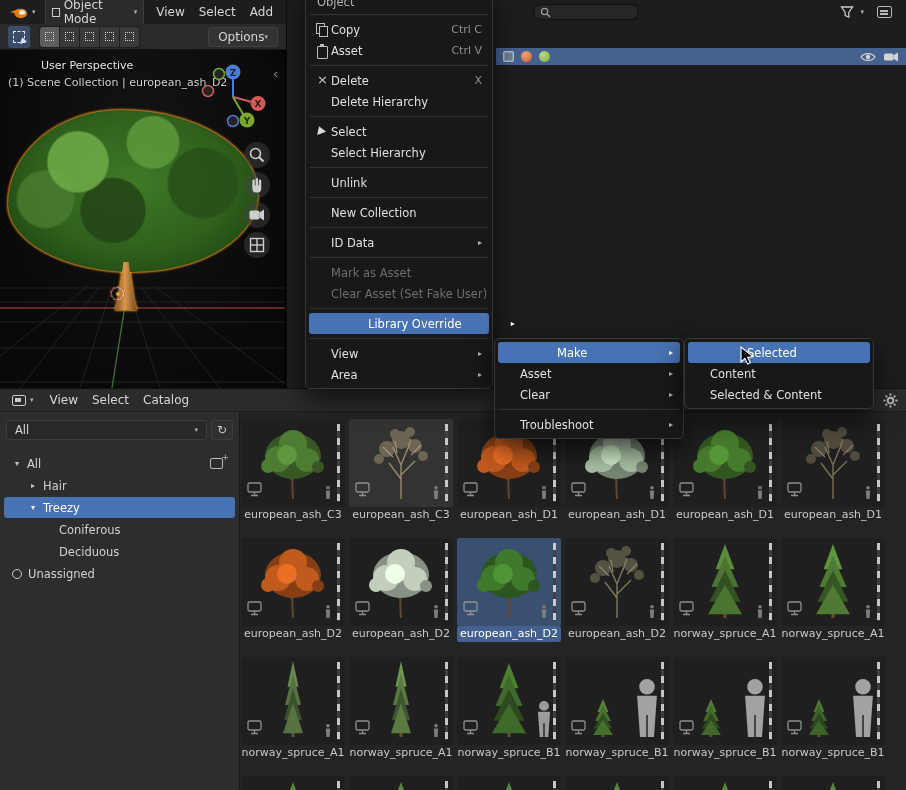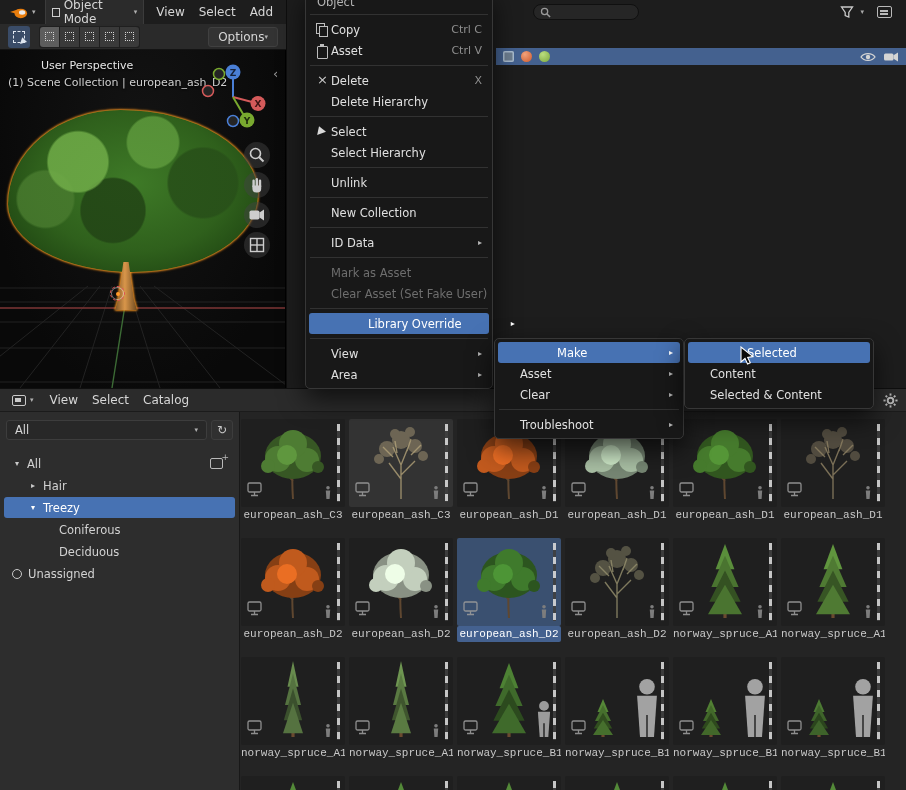--- a/index.html
+++ b/index.html
@@ -84,21 +84,21 @@
   .catrow{height:21px;display:flex;align-items:center;gap:5px;font-size:11.5px;color:#d2d2d2;margin:1px 4px;border-radius:3px;padding-right:2px;}
   .catrow.sel{background:#4772b3;color:#fff;}
   .caret{font-size:8px;color:#c9c9c9;width:10px;text-align:center;flex:none;}
   .catrow.sel .caret{color:#fff;}
   .caret-gap{width:10px;flex:none;}
   .newcat{margin-left:auto;margin-right:10px;width:13px;height:11px;border:1.2px solid #b9b9b9;border-radius:2px;position:relative;flex:none;}
   .newcat::after{content:"+";position:absolute;right:-7px;top:-7px;font-size:9px;color:#b9b9b9;}
   .ua-icon{width:10px;height:10px;border:1.2px solid #c9c9c9;border-radius:50%;flex:none;margin-right:1px;}
 
   
-  #ab-grid-wrap{position:absolute;left:240px;top:412px;width:666px;height:378px;background:#242424;overflow:hidden;font-family:Liberation Mono, monospace;}
+  #ab-grid-wrap{position:absolute;left:240px;top:412px;width:666px;height:378px;background:#242424;overflow:hidden;}
   #ab-grid{display:grid;grid-template-columns:repeat(6,104px);column-gap:4px;row-gap:15px;padding:7px 0 0 1px;}
   .cell{width:104px;}
   .thumb{width:104px;height:88px;background:#1f1f1f;border-radius:2px;position:relative;overflow:hidden;}
   .cell.act .thumb{background:#333333;}
   .cell.sel .thumb{background:#3a5070;}
   .alabel{height:16px;line-height:16px;text-align:center;font-size:11px;color:#c9c9c9;white-space:nowrap;overflow:hidden;border-radius:2px;}
   .cell.sel .alabel{background:#44618f;color:#fff;}
   .pole{position:absolute;right:5px;top:5px;bottom:5px;width:3px;background:repeating-linear-gradient(180deg,#d8d8d8 0 7px,#3f3f3f 7px 14px);opacity:.9;}
   .tsvg{position:absolute;inset:0;width:100%;height:100%;}
 

